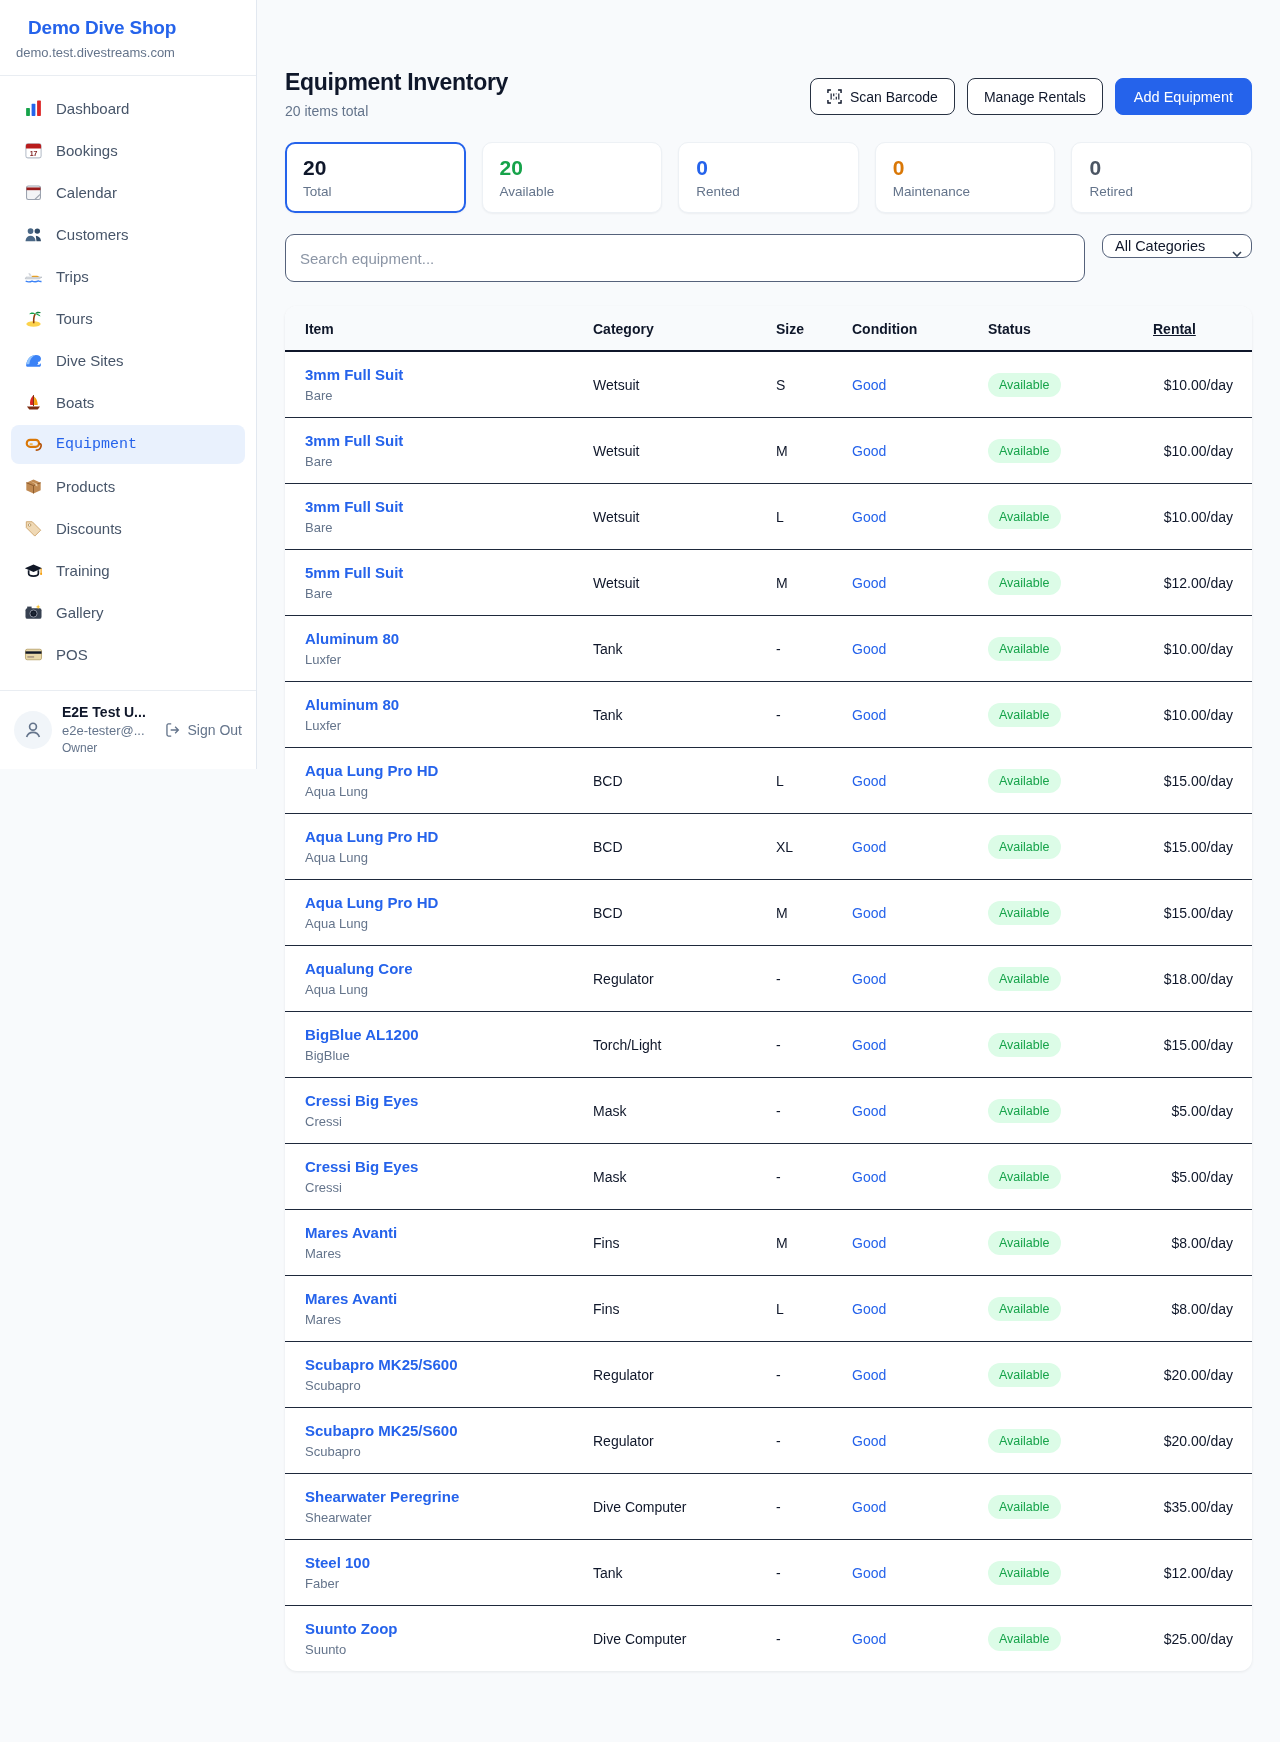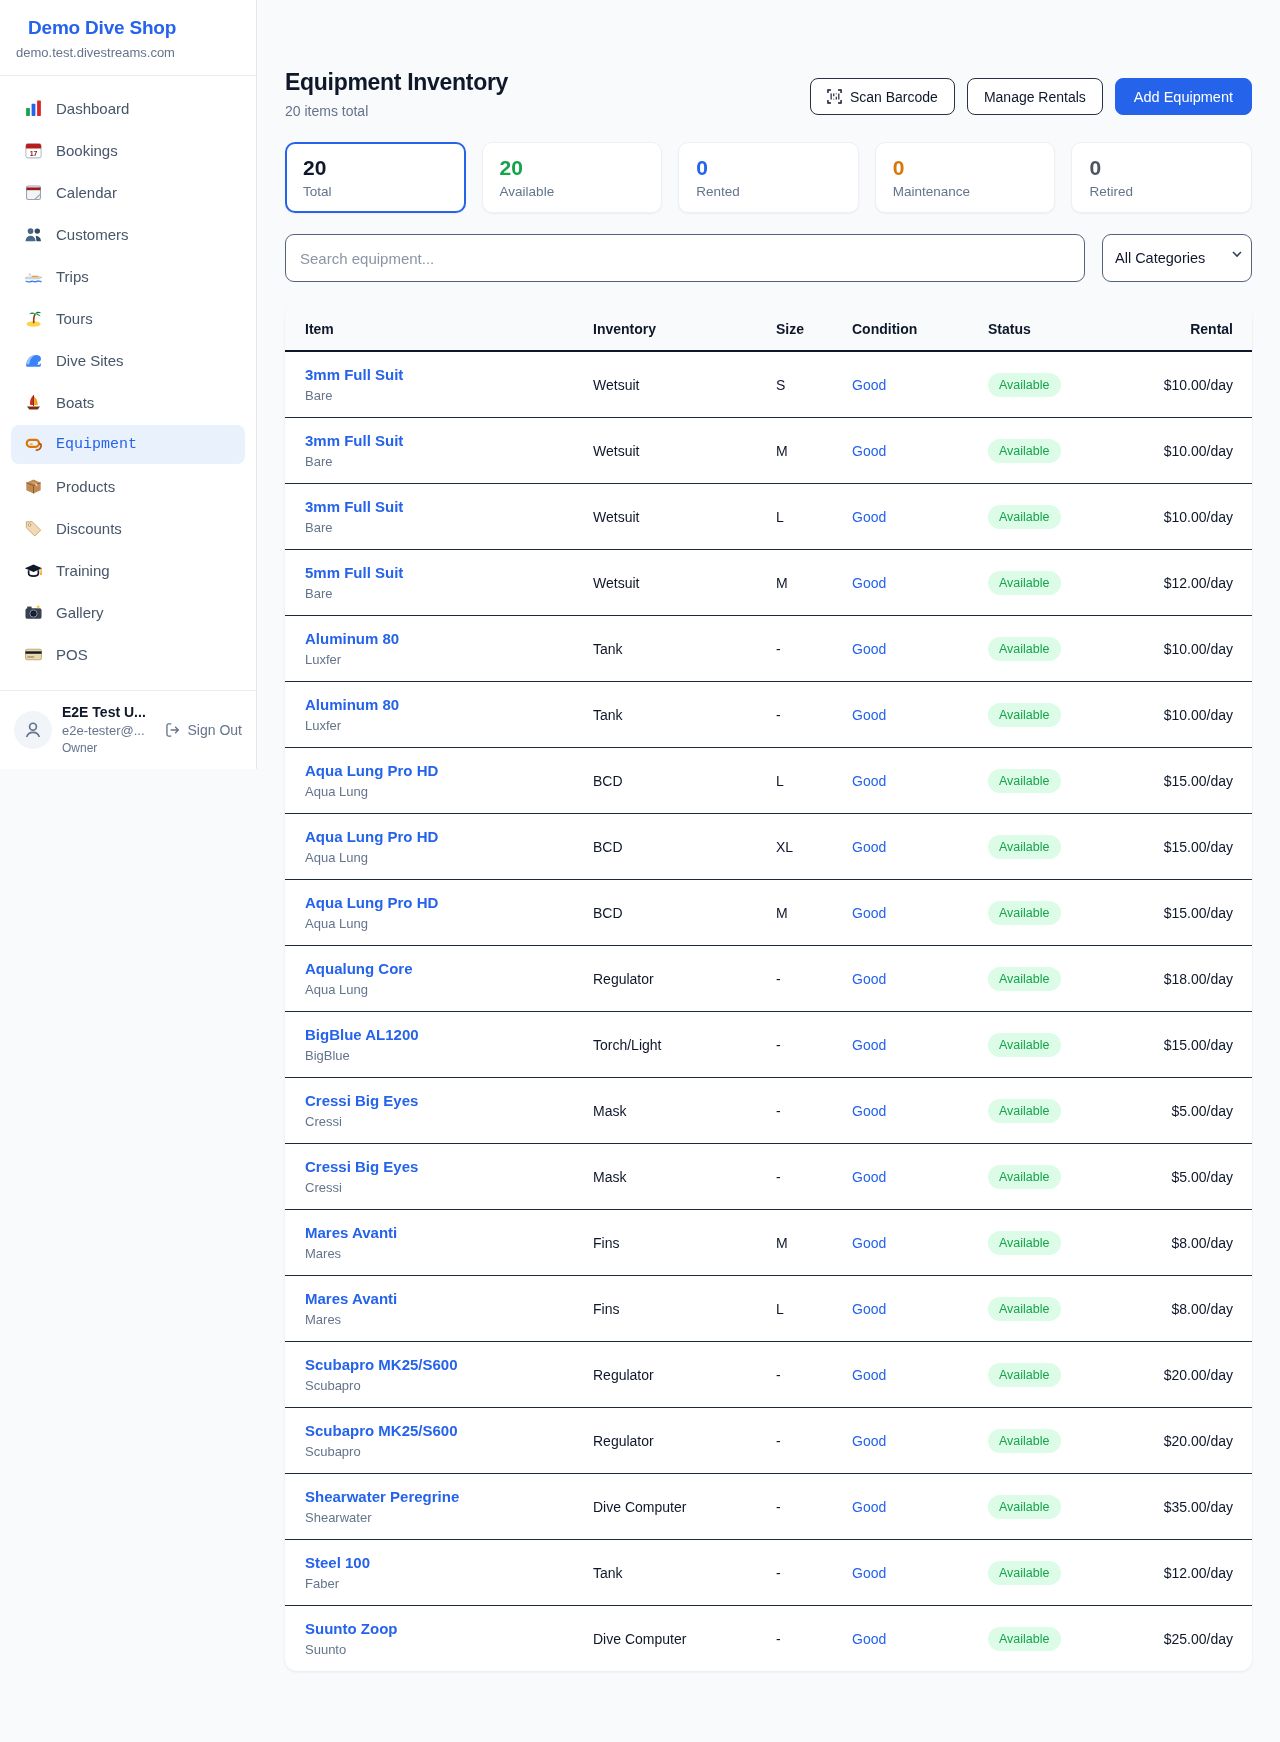--- a/index.html
+++ b/index.html
@@ -72,38 +72,38 @@
   .stat-label { font-size: 13.5px; color: #64748b; margin-top: 4px; }
   
   .filter-row { display: flex; gap: 17px; margin-top: 21px; }
   .search-input {
     flex: 1; height: 48px; border: 1px solid #55627b; border-radius: 9px;
     padding: 0 14px; font-size: 15px; font-family: inherit; background: #fff; color: #0f172a;
   }
   .search-input::placeholder { color: #8b95a5; }
   .select-wrap { position: relative; width: 150px; flex: none; }
   .category-select {
-    width: 100%; height: 48px; border: 1px solid #55627b; border-radius: 9px;
+    width: 100%; height: 24px; border: 1px solid #55627b; border-radius: 9px;
     background: #fff; font-size: 14.5px; font-family: inherit;
     padding: 0 26px 0 12px; appearance: none; -webkit-appearance: none; color: #0f172a; cursor: pointer;
   }
   .select-chevron { position: absolute; right: 8px; top: 13px; width: 14px; height: 14px; pointer-events: none; }
   
   .table-card {
     background: #fff; border-radius: 12px; margin-top: 24px;
     box-shadow: 0 1px 3px rgba(15,23,42,.08); overflow: hidden;
   }
   table { width: 100%; border-collapse: collapse; table-layout: fixed; }
   thead tr { background: #f8fafc; }
   th {
     font-size: 14px; font-weight: 700; text-align: left; color: #0f172a;
     padding: 15px 0 13px; border-bottom: 2px solid #0f172a;
   }
   th.first { padding-left: 20px; }
-  th.last { text-align: right; padding-right: 20px; }
+  th.last { text-align: left; padding-right: 20px; text-decoration: underline; }
   td { border-bottom: 1px solid #1e293b; padding: 14px 0; vertical-align: middle; font-size: 14px; }
   tbody tr:last-child td { border-bottom: none; }
   .col-item { padding-left: 20px; }
   .item-link { color: #2563eb; font-size: 15px; font-weight: 600; text-decoration: none; cursor: pointer; display: inline-block; }
   .item-brand { color: #64748b; font-size: 13px; margin-top: 5px; }
   .cond-link { color: #2563eb; text-decoration: none; cursor: pointer; text-align: center; }
   .badge {
     display: inline-block; background: #dcfce7; color: #16a34a;
     font-size: 12.5px; padding: 5px 11px; border-radius: 999px;
   }
@@ -360,21 +360,21 @@
         <col style="width:308px">
           <col style="width:183px">
           <col style="width:76px">
         <col style="width:136px">
           <col style="width:165px">
           <col style="width:100px">
       </colgroup>
       <thead>
         <tr>
           <th class="first">Item</th>
-          <th>Inventory</th>
+          <th>Category</th>
           <th>Size</th>
           <th>Condition</th>
           <th>Status</th>
           <th class="last">Rental</th>
         </tr>
       </thead>
       <tbody>
           <tr>
     <td class="col-item">
       <a class="item-link">3mm Full Suit</a>

